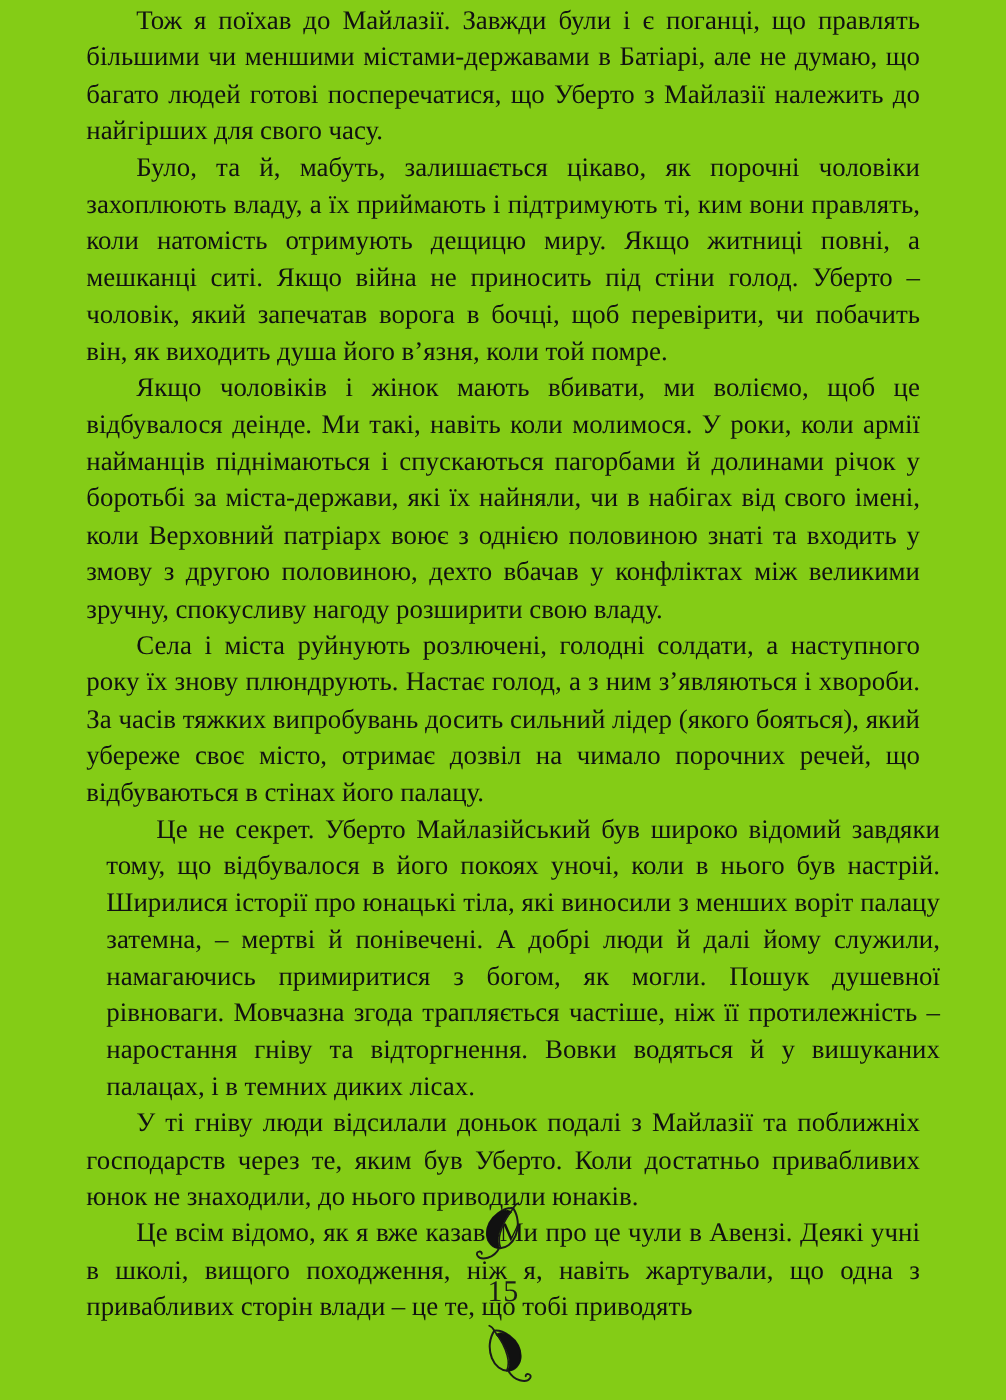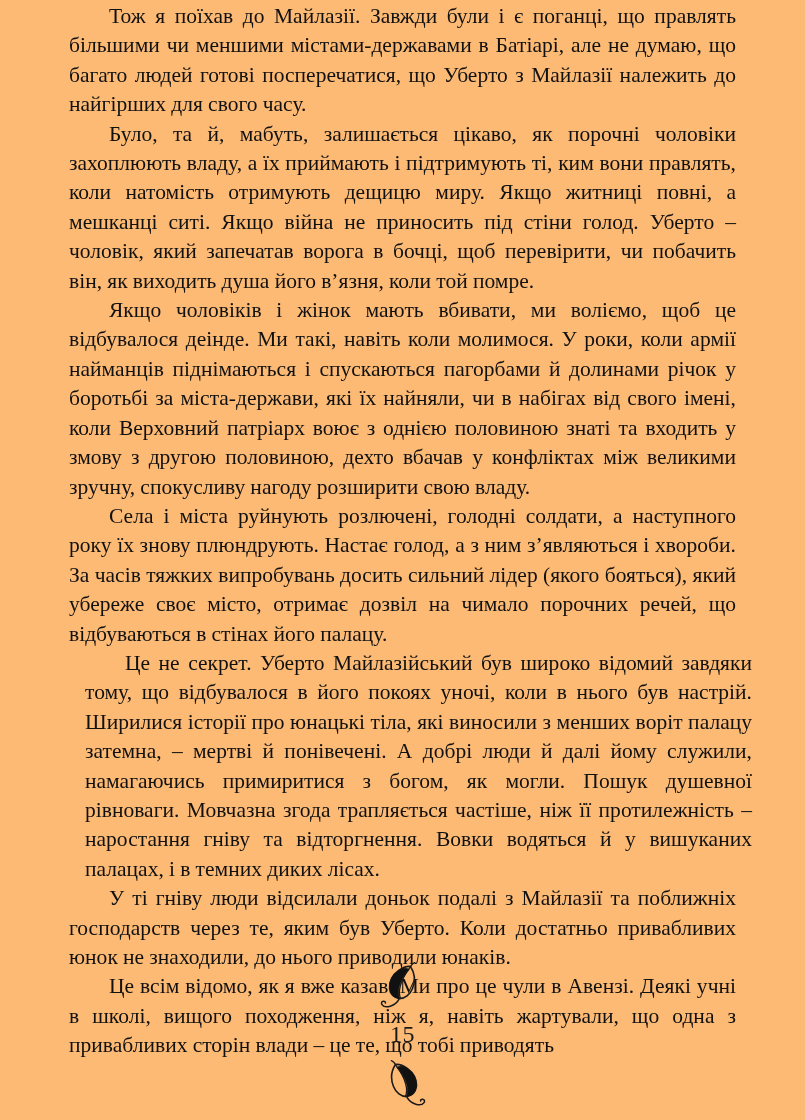--- a/index.html
+++ b/index.html
@@ -13,21 +13,21 @@
     font-family: "Liberation Serif", "DejaVu Serif", serif;
     color: #111111;
     overflow: hidden;
   }
 
   .page {
     position: relative;
     width: 805px;
     height: 1120px;
     box-sizing: border-box;
-    background: #fdba74;
+    background: #84cc16;
   }
 
   .text-block {
     position: absolute;
     left: 69px;
     top: 2px;
     width: 667px;
   }
 
   .para {

